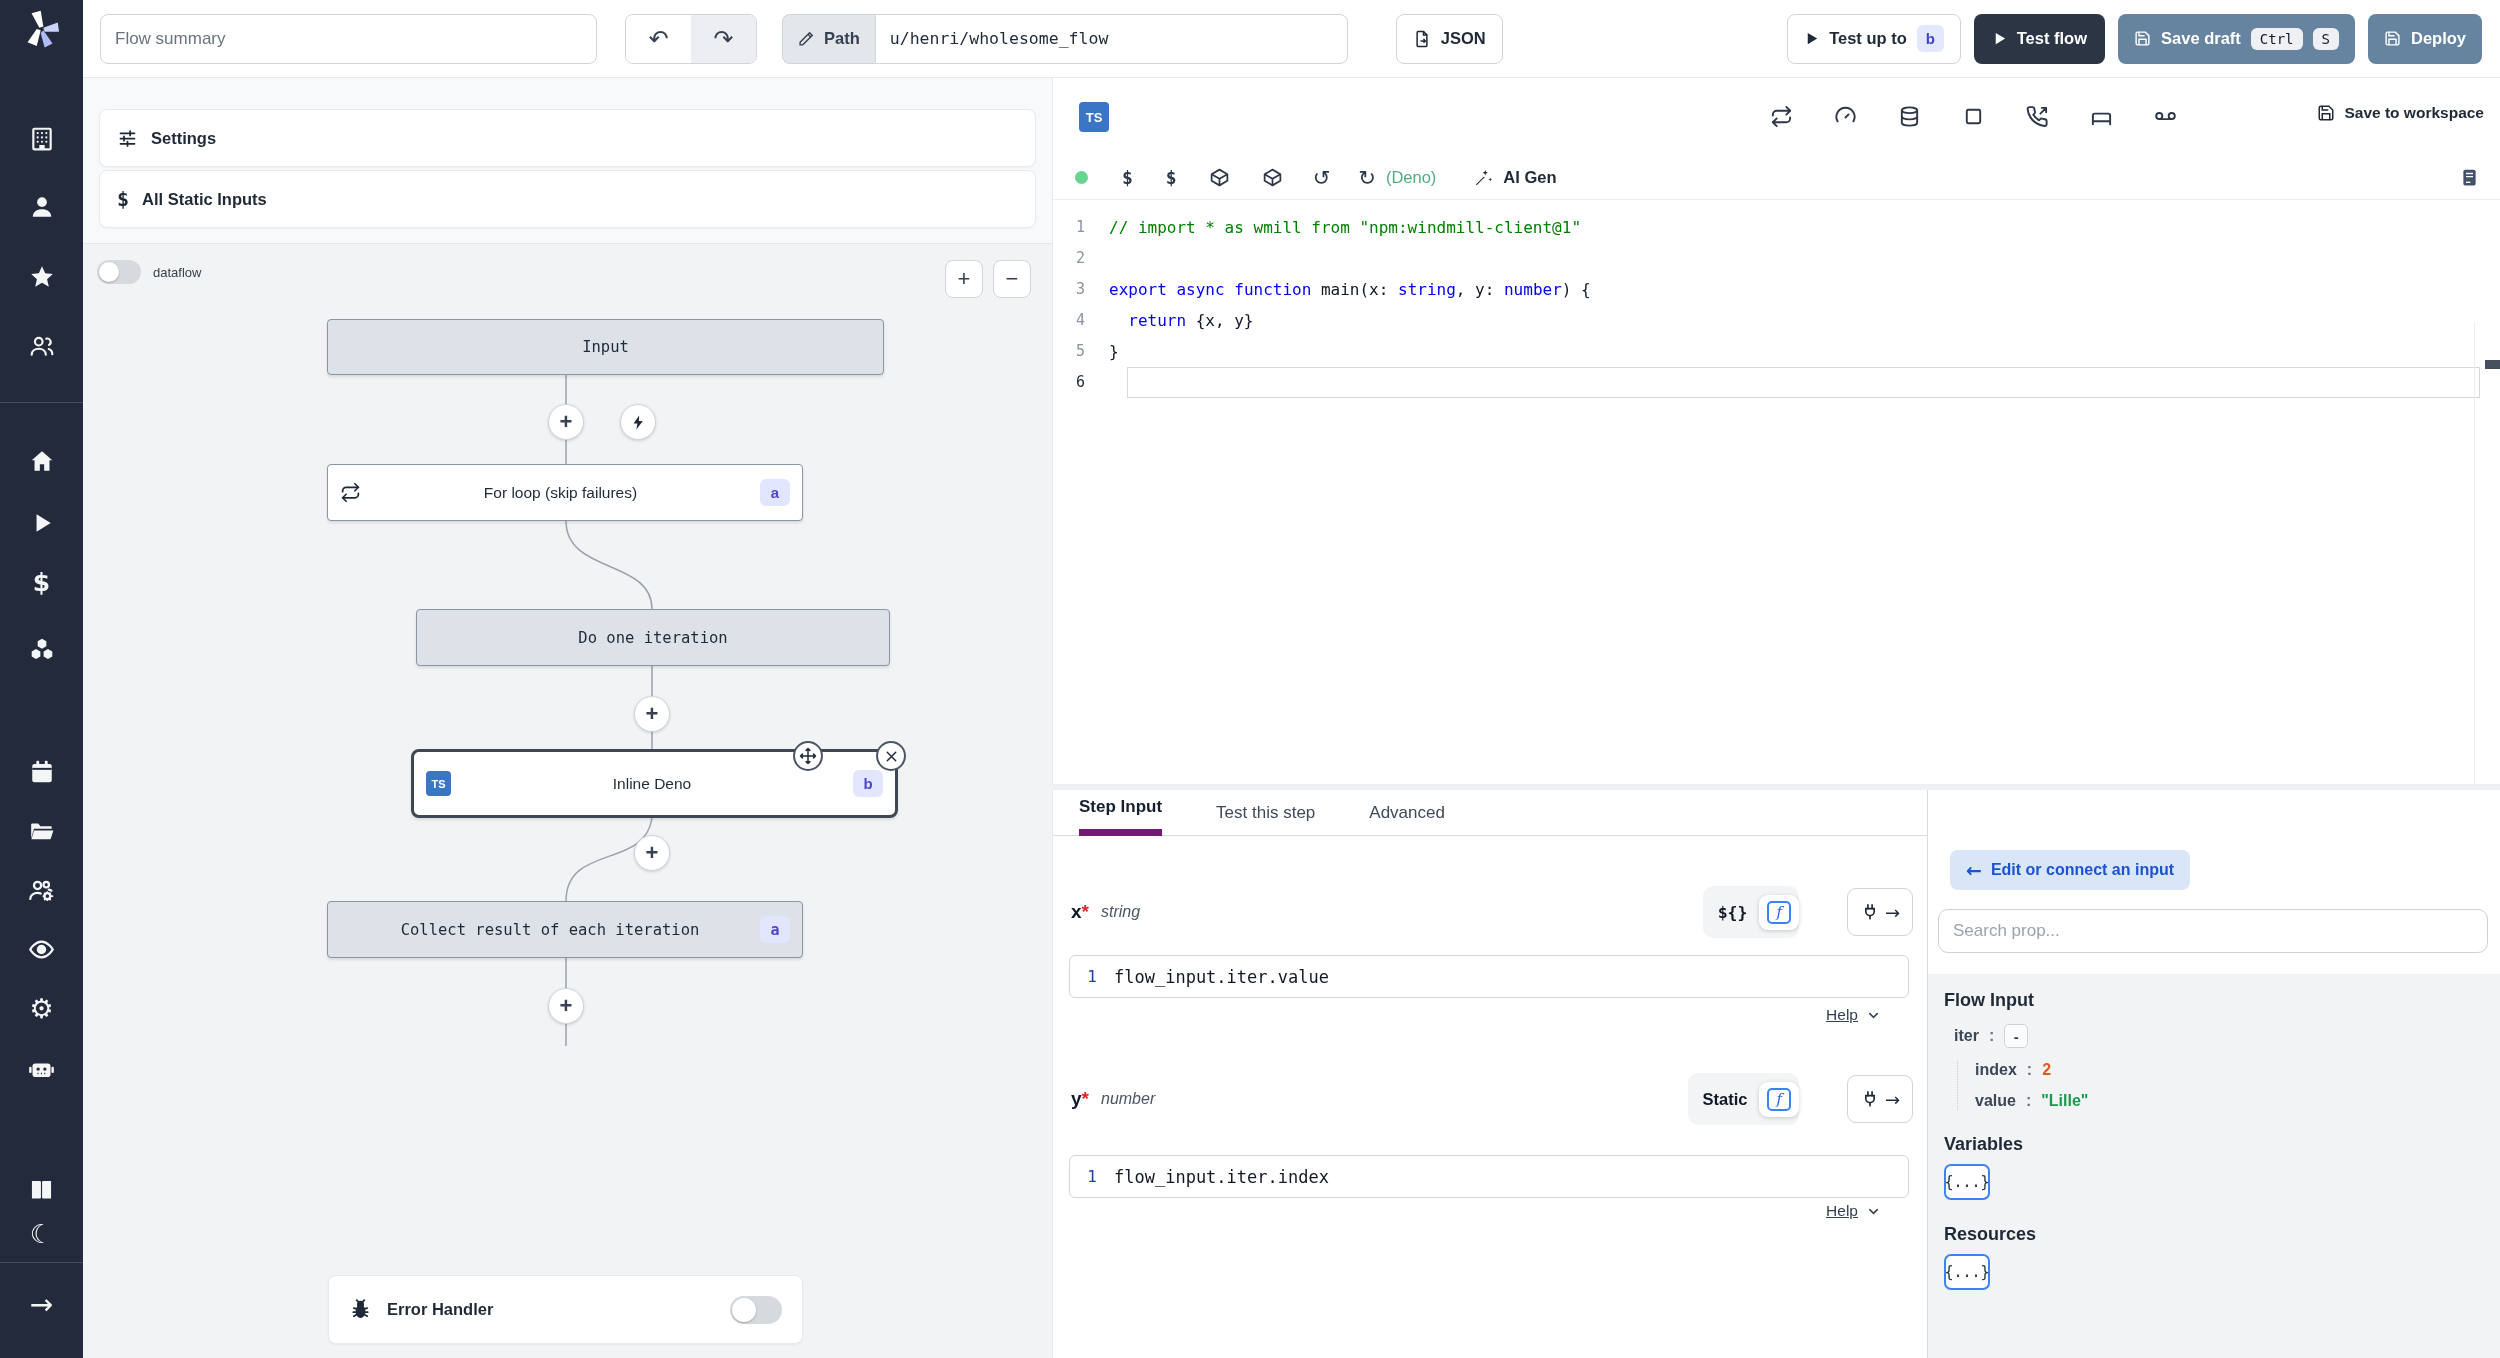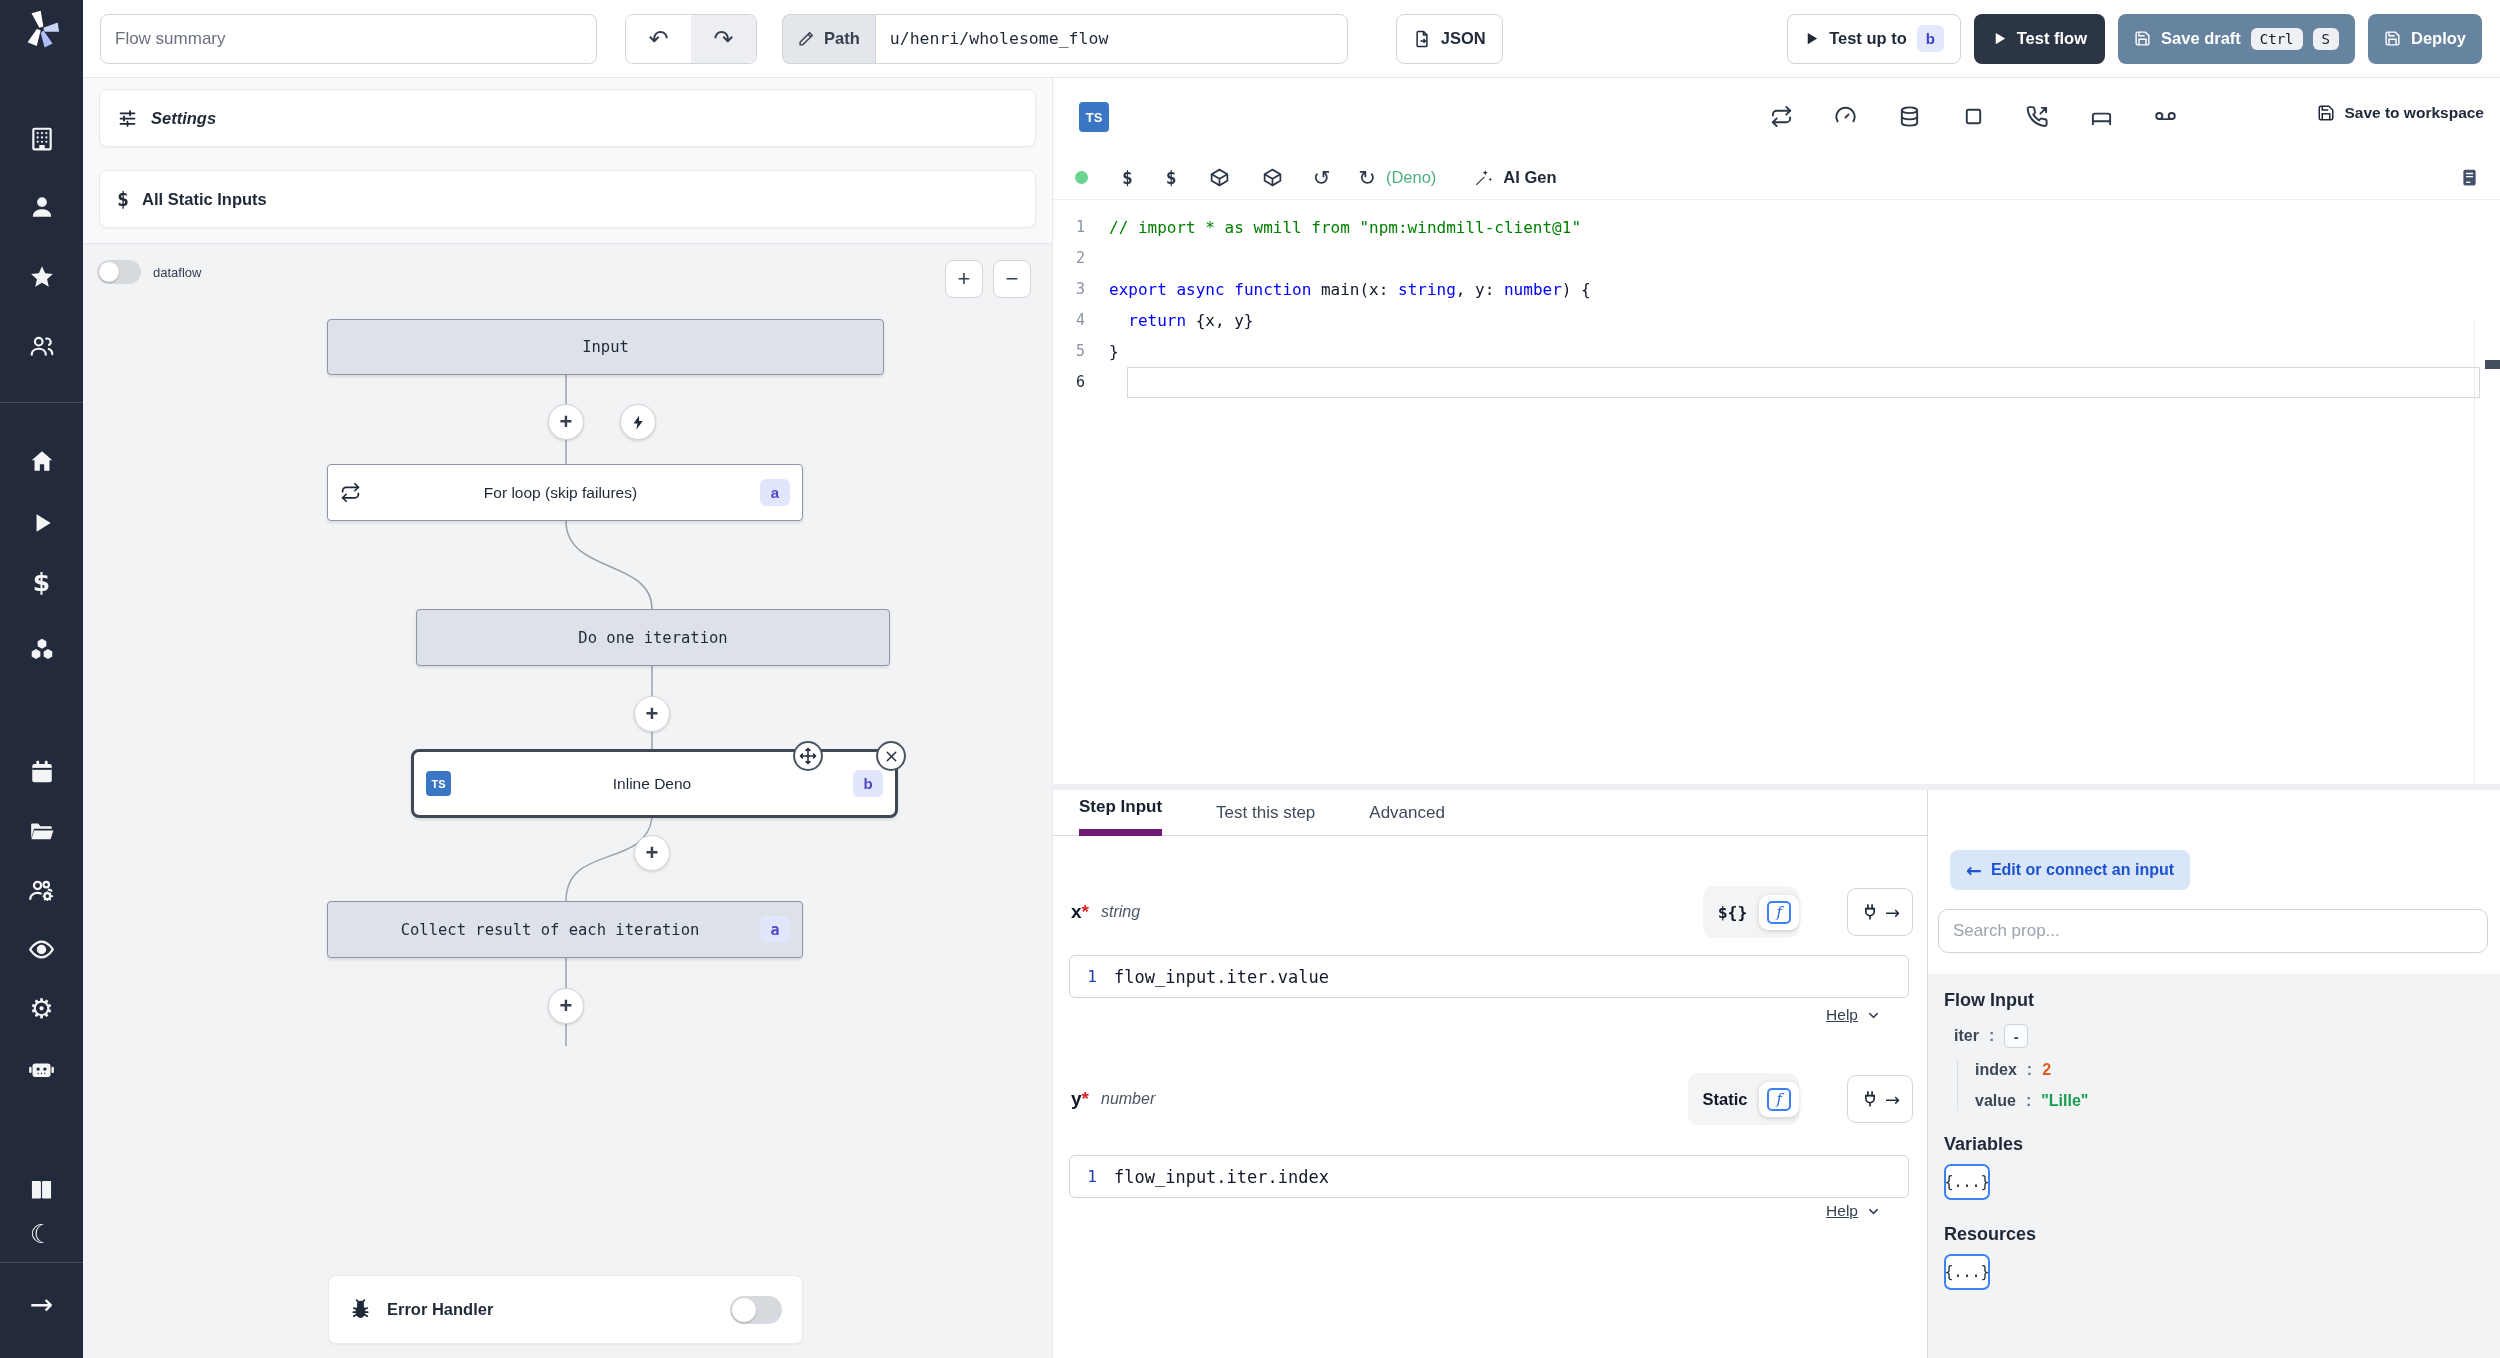--- a/index.html
+++ b/index.html
@@ -299,21 +299,21 @@
           <path d="M19 21H5a2 2 0 0 1-2-2V5a2 2 0 0 1 2-2h11l5 5v11a2 2 0 0 1-2 2z"></path>
           <path d="M17 21v-8H7v8M7 3v5h8"></path>
         </svg>
       </span>
       <span>Deploy</span>
     </div>
   </div>
 </div>
 
 <div class="left-panel">
-  <div class="panel-card" style="top:11px;font-style:italic;">
+  <div class="panel-card" style="top:31px;">
     <span>
       <svg width="21" height="21" viewBox="0 0 24 24" fill="none" stroke="#1f2937" stroke-width="2" stroke-linecap="round">
         <path d="M4 6h16M4 12h16M4 18h16" opacity="0"></path>
         <path d="M4 6h16M15 3.5v5M4 12h16M8 9.5v5M4 18h16M12 15.5v5"></path>
       </svg>
     </span>
     <span>Settings</span>
   </div>
   <div class="panel-card" style="top:92px;">
     <span style="font-size:20px; font-weight:bold; font-family:'DejaVu Sans Mono',monospace;">$</span>

